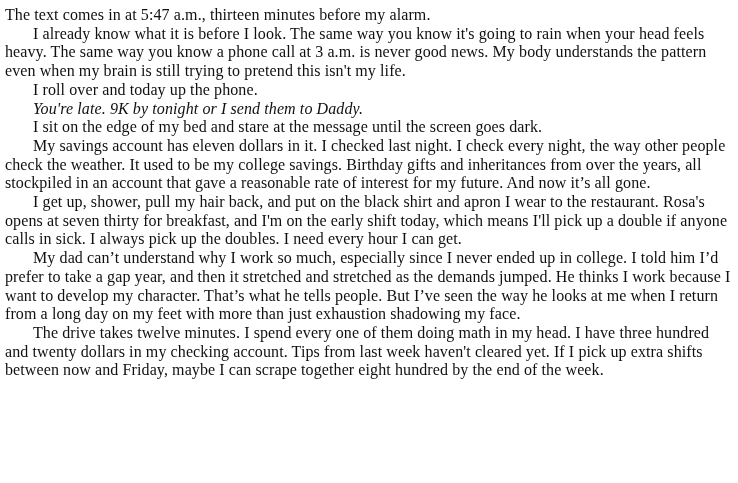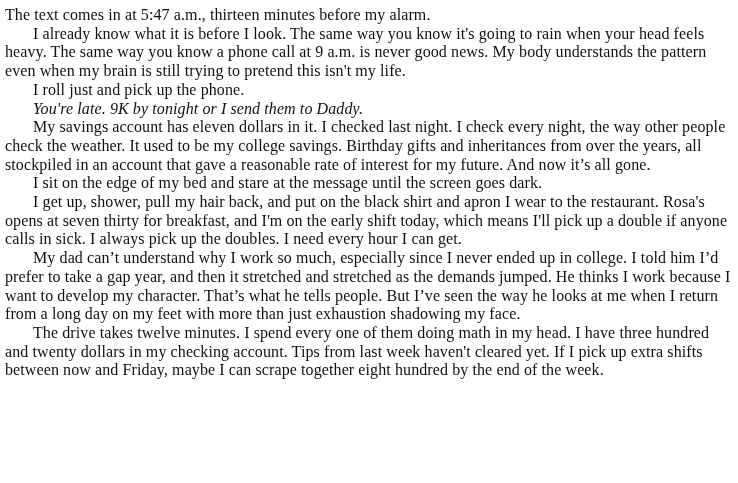--- a/index.html
+++ b/index.html
@@ -33,21 +33,21 @@
   }
   .para.message {
     font-style: italic;
   }
 </style>
 </head>
 <body>
 
 <div class="page">
   <p class="para first">The text comes in at 5:47 a.m., thirteen minutes before my alarm.</p>
-  <p class="para">I already know what it is before I look. The same way you know it's going to rain when your head feels heavy. The same way you know a phone call at 9 a.m. is never good news. My body understands the pattern even when my brain is still trying to pretend this isn't my life.</p>
-  <p class="para">I roll just and pick up the phone.</p>
+  <p class="para">I already know what it is before I look. The same way you know it's going to rain when your head feels heavy. The same way you know a phone call at 3 a.m. is never good news. My body understands the pattern even when my brain is still trying to pretend this isn't my life.</p>
+  <p class="para">I roll over and today up the phone.</p>
   <p class="para message">You're late. 9K by tonight or I send them to Daddy.</p>
+  <p class="para">I sit on the edge of my bed and stare at the message until the screen goes dark.</p>
   <p class="para">My savings account has eleven dollars in it. I checked last night. I check every night, the way other people check the weather. It used to be my college savings. Birthday gifts and inheritances from over the years, all stockpiled in an account that gave a reasonable rate of interest for my future. And now it’s all gone.</p>
-  <p class="para">I sit on the edge of my bed and stare at the message until the screen goes dark.</p>
   <p class="para">I get up, shower, pull my hair back, and put on the black shirt and apron I wear to the restaurant. Rosa's opens at seven thirty for breakfast, and I'm on the early shift today, which means I'll pick up a double if anyone calls in sick. I always pick up the doubles. I need every hour I can get.</p>
   <p class="para">My dad can’t understand why I work so much, especially since I never ended up in college. I told him I’d prefer to take a gap year, and then it stretched and stretched as the demands jumped. He thinks I work because I want to develop my character. That’s what he tells people. But I’ve seen the way he looks at me when I return from a long day on my feet with more than just exhaustion shadowing my face.</p>
   <p class="para">The drive takes twelve minutes. I spend every one of them doing math in my head. I have three hundred and twenty dollars in my checking account. Tips from last week haven't cleared yet. If I pick up extra shifts between now and Friday, maybe I can scrape together eight hundred by the end of the week.</p>
 </div>
 
 </body></html>

